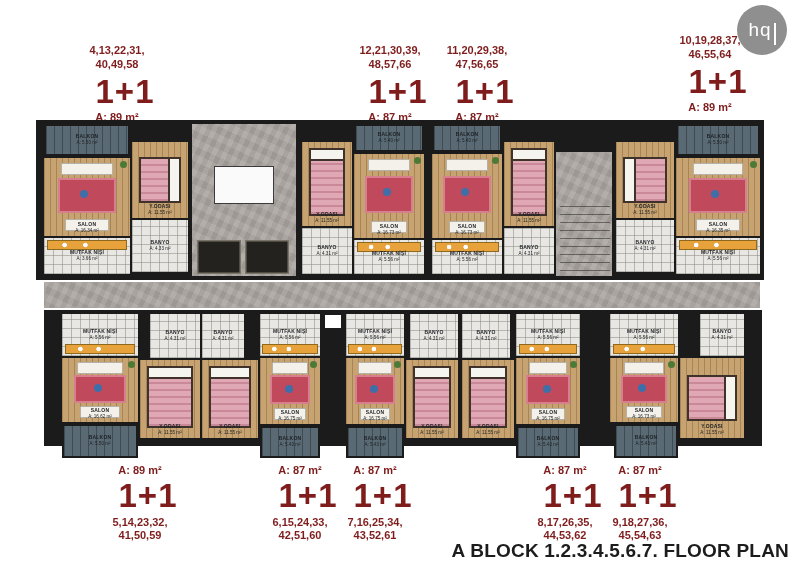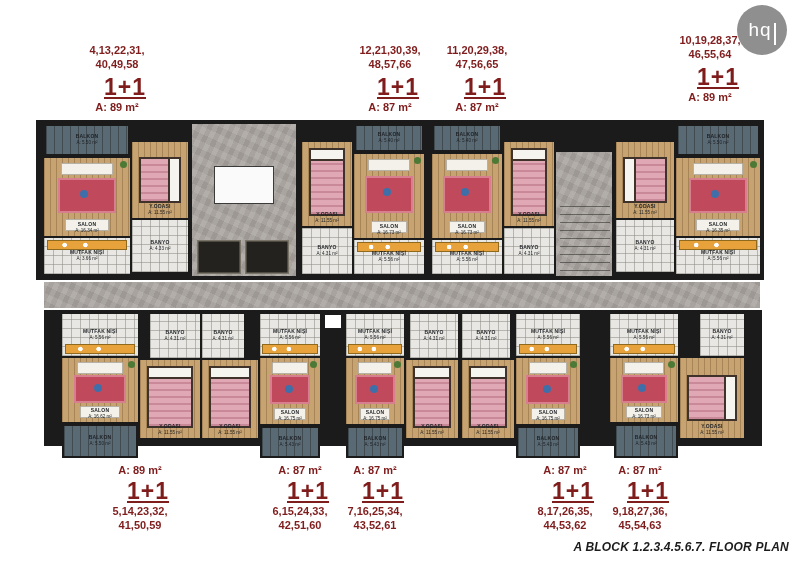--- a/index.html
+++ b/index.html
@@ -54,27 +54,27 @@
   
   .rlabel { position:absolute; left:2%; right:2%; top:50%; transform:translateY(-50%);
             text-align:center; color:#1d2024; line-height:1.15; z-index:5; }
   .rlabel.lb { top:auto; bottom:3px; transform:none; }
   .rname { font-size:5px; font-weight:700; letter-spacing:.2px; }
   .rarea { font-size:4.6px; font-weight:400; }
 
   
   .ulabel { position:absolute; transform:translateX(-50%); text-align:center; color:#7f1d1d; }
   .ulabel .nums  { font-size:11px; font-weight:600; line-height:1.25; }
-  .ulabel .utype { font-size:23px; font-weight:700; letter-spacing:1px; line-height:1.05;
-                   margin:3px 0 2px 16px;text-decoration:underline; }
+  .ulabel .utype { font-size:33px; font-weight:700; letter-spacing:1px; line-height:1.05;
+                   margin:3px 0 2px 16px; }
   .ulabel .uarea { font-size:11px; font-weight:700; }
 
   
-  #caption { position:absolute; right:11px; top:540px; font-size:12px;
-             font-weight:700; letter-spacing:.2px; color:#1c1c1c;font-style:italic; }
+  #caption { position:absolute; right:11px; top:540px; font-size:19px;
+             font-weight:700; letter-spacing:.2px; color:#1c1c1c; }
   #logo { position:absolute; left:737px; top:5px; width:50px; height:50px;
           border-radius:50%; background:#8f8f8f; display:flex;
           align-items:center; justify-content:center; }
   #logo .ltext { color:#fff; font-size:19px; font-weight:400; letter-spacing:1px; }
   #logo .lbar  { display:inline-block; width:2px; height:22px; background:#fff;
                  margin-left:2px; transform:translateY(4px); }
 </style>
 </head>
 <body>
 

